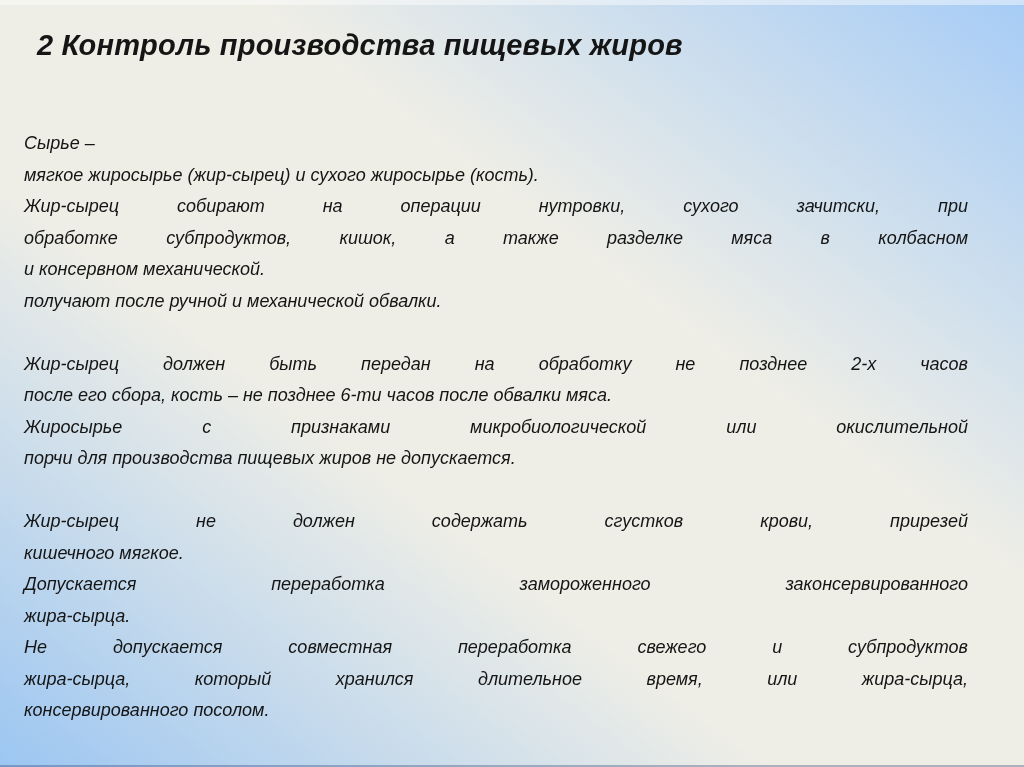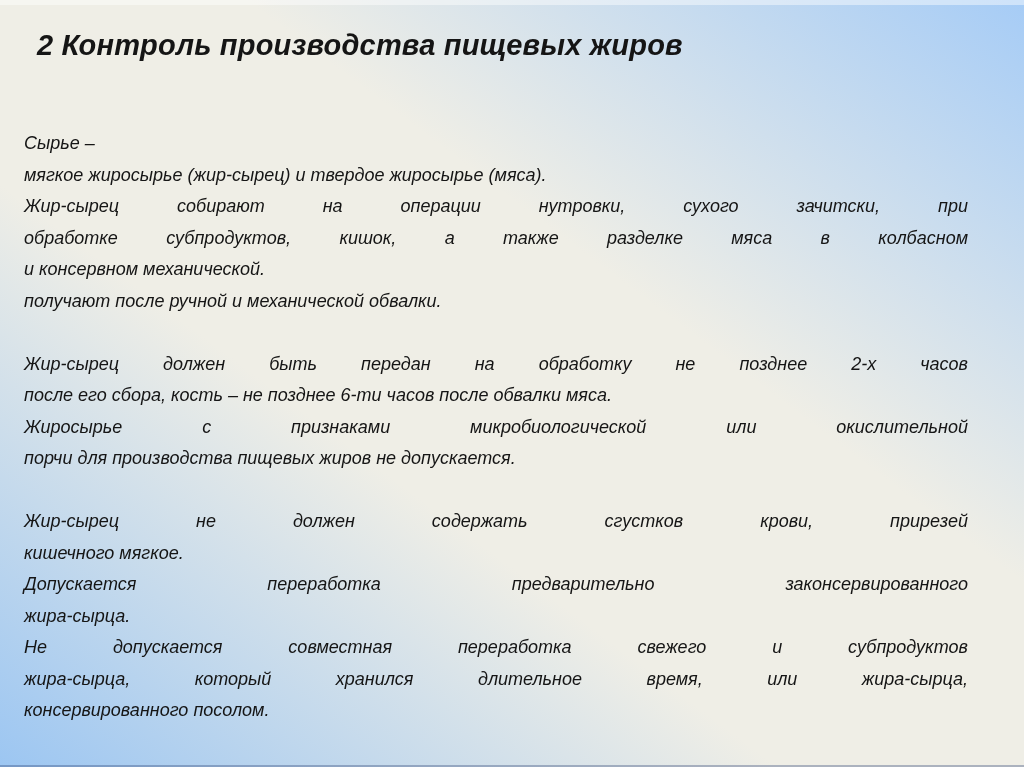--- a/index.html
+++ b/index.html
@@ -69,32 +69,32 @@
     text-align-last: justify;
   }
 </style>
 </head>
 <body>
 
 <div class="slide" style="--beige: #efeee6; --blue-tr: #a6ccf6; --blue-bl: #9cc6f2; --text: #151515;">
   <div class="title">2 Контроль производства пищевых жиров</div>
   <div class="body">
       <div class="line">Сырье –</div>
-      <div class="line">мягкое жиросырье (жир-сырец) и твердое жиросырье (мяса).</div>
+      <div class="line">мягкое жиросырье (жир-сырец) и сухого жиросырье (кость).</div>
       <div class="line justify">Жир-сырец собирают на операции нутровки, сухого зачитски, при</div>
       <div class="line justify">обработке субпродуктов, кишок, а также разделке мяса в колбасном</div>
       <div class="line">и консервном механической.</div>
       <div class="line">получают после ручной и механической обвалки.</div>
       <div class="line">&nbsp;</div>
       <div class="line justify">Жир-сырец  должен быть передан на обработку не позднее 2-х часов</div>
       <div class="line">после его сбора, кость – не позднее 6-ти часов после обвалки мяса.</div>
       <div class="line justify">Жиросырье с признаками микробиологической или окислительной</div>
       <div class="line">порчи для производства пищевых жиров не допускается.</div>
       <div class="line">&nbsp;</div>
       <div class="line justify">Жир-сырец не должен содержать сгустков крови, прирезей</div>
       <div class="line">кишечного мягкое.</div>
-      <div class="line justify">Допускается переработка предварительно законсервированного</div>
+      <div class="line justify">Допускается переработка замороженного законсервированного</div>
       <div class="line">жира-сырца.</div>
       <div class="line justify">Не допускается совместная переработка свежего и субпродуктов</div>
       <div class="line justify">жира-сырца, который хранился длительное время, или жира-сырца,</div>
       <div class="line">консервированного посолом.</div>
     </div>
 </div>
 
 </body></html>

